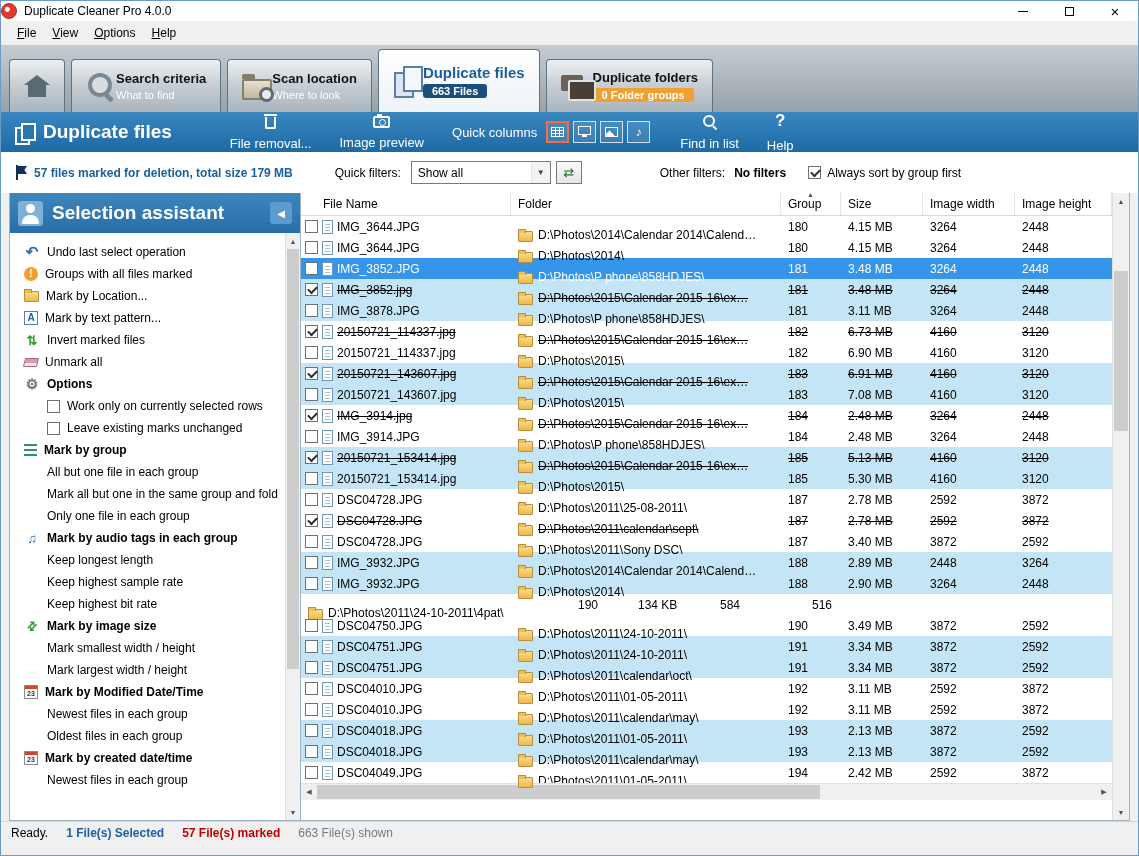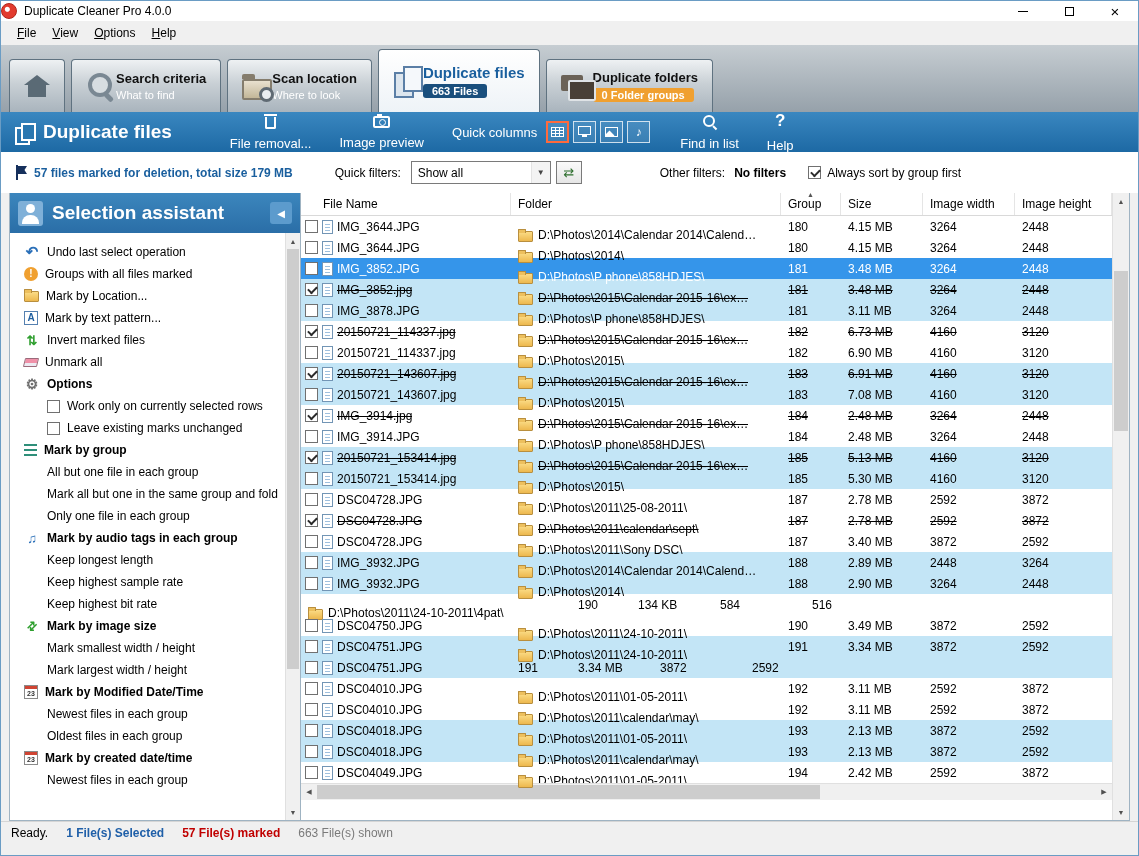--- a/index.html
+++ b/index.html
@@ -941,20 +941,24 @@
             <div class="cell c-h">
               <span class="cell-text">2592</span>
             </div>
           </div>
           <div class="trow shaded">
             <div class="cell c-name">
               <span class="cb"></span>
               <span class="icon-page"></span>
               <span class="cell-text">DSC04751.JPG</span>
             </div>
+            <div class="cell c-folder">
+              <span class="icon-folder"></span>
+              <span class="cell-text">D:\Photos\2011\calendar\oct\</span>
+            </div>
             <div class="cell c-group">
               <span class="cell-text">191</span>
             </div>
             <div class="cell c-size">
               <span class="cell-text">3.34 MB</span>
             </div>
             <div class="cell c-w">
               <span class="cell-text">3872</span>
             </div>
             <div class="cell c-h">

